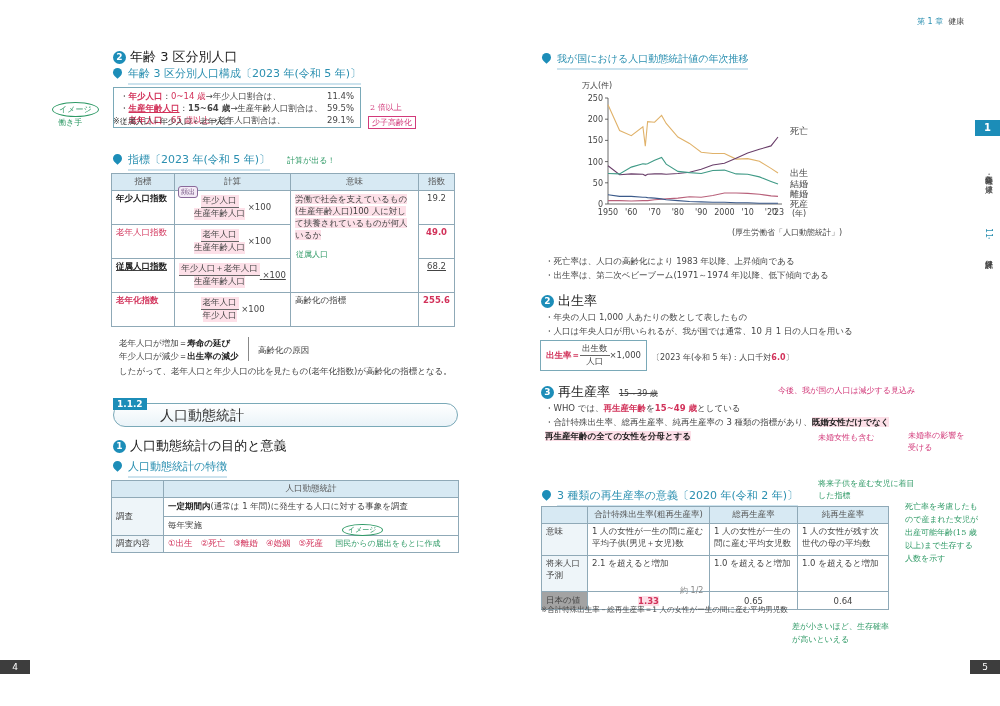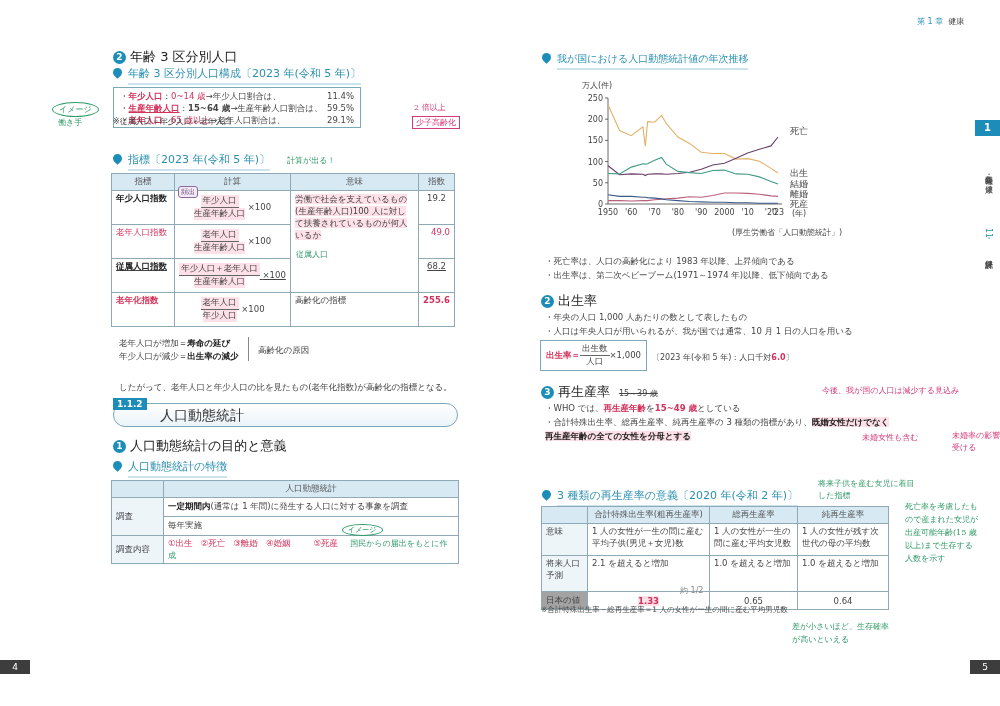--- a/index.html
+++ b/index.html
@@ -2,21 +2,21 @@
 <html><head>
 <meta charset="utf-8">
 <style>
   * { box-sizing: border-box; margin: 0; padding: 0; }
   body { width: 1000px; height: 706px; background: #fff; font-family: "DejaVu Sans", sans-serif; color: #444; position: relative; overflow: hidden; font-size: 9px; }
   .abs { position: absolute; }
   .teal { color: #2a8fb0; }
   .red { color: #d2325a; }
   .pinkhl { background: #fde0e8; }
   .green { color: #2f9a66; }
-  .magenta { color: #d23a7a; margin-left: 44px; }
+  .magenta { color: #d23a7a; }
   .num-circle { display: inline-block; width: 13px; height: 13px; border-radius: 50%; background: #1c8db8; color: #fff; font-size: 9px; font-weight: bold; text-align: center; line-height: 13px; margin-right: 4px; vertical-align: 1px; }
   .h2 { font-size: 13px; color: #222; }
   .pin { display: inline-block; width: 9px; height: 9px; border-radius: 50% 50% 50% 0; background: #1c8db8; transform: rotate(-45deg); margin-right: 6px; vertical-align: 0; }
   .subhead { font-size: 11px; color: #2a8fb0; border-bottom: 2px solid #cde3ee; padding-bottom: 2px; display: inline-block; }
   table { border-collapse: collapse; }
   td, th { border: 1px solid #8fa9b7; font-weight: normal; padding: 2px 4px; }
   th { background: #d7e9f3; color: #555; }
   .frac { display: inline-flex; flex-direction: column; align-items: center; vertical-align: middle; }
   .frac .n { border-bottom: 1px solid #666; padding: 0 2px; }
   .small { font-size: 8px; }
@@ -72,21 +72,21 @@
           </span> <span>×100</span></td>
     <td rowspan="3" style="vertical-align:top;line-height:12px;"><span class="pinkhl">労働で社会を支えているもの(生産年齢人口)100 人に対して扶養されているものが何人いるか</span></td>
     <td style="text-align:center;vertical-align:top">19.2</td>
   </tr>
   <tr style="height:34px;">
     <td style="vertical-align:top;font-weight:normal" class="red">老年人口指数</td>
     <td style="text-align:center"><span class="frac">
             <span class="n pinkhl">老年人口</span>
             <span class="pinkhl">生産年齢人口</span>
           </span> <span>×100</span></td>
-    <td style="text-align:right;vertical-align:top;font-weight:normal" class="red">49.0</td>
+    <td style="text-align:center;vertical-align:top;font-weight:bold" class="red">49.0</td>
   </tr>
   <tr style="height:34px;text-decoration:underline;">
     <td style="vertical-align:top;font-weight:bold;color:#222">従属人口指数</td>
     <td style="text-align:center"><span class="frac">
             <span class="n pinkhl">年少人口＋老年人口</span>
             <span class="pinkhl">生産年齢人口</span>
           </span> <span>×100</span></td>
     <td style="text-align:center;vertical-align:top">68.2</td>
   </tr>
   <tr style="height:34px;">
@@ -102,21 +102,21 @@
   </table>
 <div class="abs small" style="left:178px;top:186px;border:1px solid #8a6a9a;border-radius:3px;padding:0 2px;background:#f3eaf6;color:#6a4a7a;font-size:7px;">頻出</div>
 <div class="abs hand green" style="left:296px;top:249px;">従属人口</div>
 
 <div class="abs" style="left:119px;top:337px;font-size:8.5px;line-height:13px;">
   <div><span>老年人口が増加＝</span><b style="color:#222">寿命の延び</b></div>
   <div><span>年少人口が減少＝</span><b style="color:#222">出生率の減少</b></div>
 </div>
 <div class="abs" style="left:248px;top:337px;border-left:1px solid #888;height:24px;width:5px;border-radius:0 0 0 0;"></div>
 <div class="abs" style="left:258px;top:345px;font-size:8.5px;">高齢化の原因</div>
-<div class="abs" style="left:119px;top:366px;font-size:8.5px;margin-top:16px;">したがって、老年人口と年少人口の比を見たもの(老年化指数)が高齢化の指標となる。</div>
+<div class="abs" style="left:119px;top:366px;font-size:8.5px;">したがって、老年人口と年少人口の比を見たもの(老年化指数)が高齢化の指標となる。</div>
 
 <div class="abs" style="left:113px;top:403px;width:345px;height:24px;border:1px solid #7aa9b8;border-radius:12px;background:linear-gradient(#fff,#eaf3f8);">
   <span class="abs" style="left:-1px;top:-6px;background:#1c8db8;color:#fff;font-weight:bold;font-size:9px;padding:1px 4px;">1.1.2</span>
   <span class="abs" style="left:46px;top:3px;font-size:14px;color:#333;">人口動態統計</span>
 </div>
 <div class="abs" style="left:113px;top:437px;">
   <span class="num-circle">1</span><span class="h2">人口動態統計の目的と意義</span>
 </div>
 <div class="abs" style="left:113px;top:459px;">
   <span class="pin"></span><span class="subhead">人口動態統計の特徴</span>
@@ -130,21 +130,21 @@
   <tr style="height:19px;">
         <td rowspan="2" style="background:#eef5f9">調査</td>
         <td><b style="color:#222">一定期間内</b><span>(通常は 1 年間)に発生する人口に対する事象を調査</span></td>
       </tr>
   <tr style="height:19px;">
         <td>毎年実施</td>
       </tr>
   <tr style="height:17px;">
         <td style="background:#eef5f9">調査内容</td>
     <td>
-      <span class="red" style="margin-right:8px">①出生</span><span class="red" style="margin-right:8px">②死亡</span><span class="red" style="margin-right:8px">③離婚</span><span class="red" style="margin-right:23px">④婚姻</span><span class="red" style="margin-right:12px">⑤死産</span><span class="hand green">国民からの届出をもとに作成</span>
+      <span class="red" style="margin-right:8px">①出生</span><span class="red" style="margin-right:8px">②死亡</span><span class="red" style="margin-right:8px">③離婚</span><span class="red" style="margin-right:8px">④婚姻</span><span class="red" style="margin-right:12px">⑤死産</span><span class="hand green">国民からの届出をもとに作成</span>
     </td>
   </tr>
 </tbody>
   </table>
 <div class="abs hand green" style="left:342px;top:524px;border:1px solid #2f9a66;border-radius:50%;padding:0 5px;font-size:7px;">イメージ</div>
 
 <div class="abs pagenum" style="left:0;top:660px;">4</div>
 
 <div class="abs teal" style="left:917px;top:16px;font-size:8px;"><span>第 1 章</span>&nbsp;&nbsp;<span style="color:#444">健康</span></div>
 

